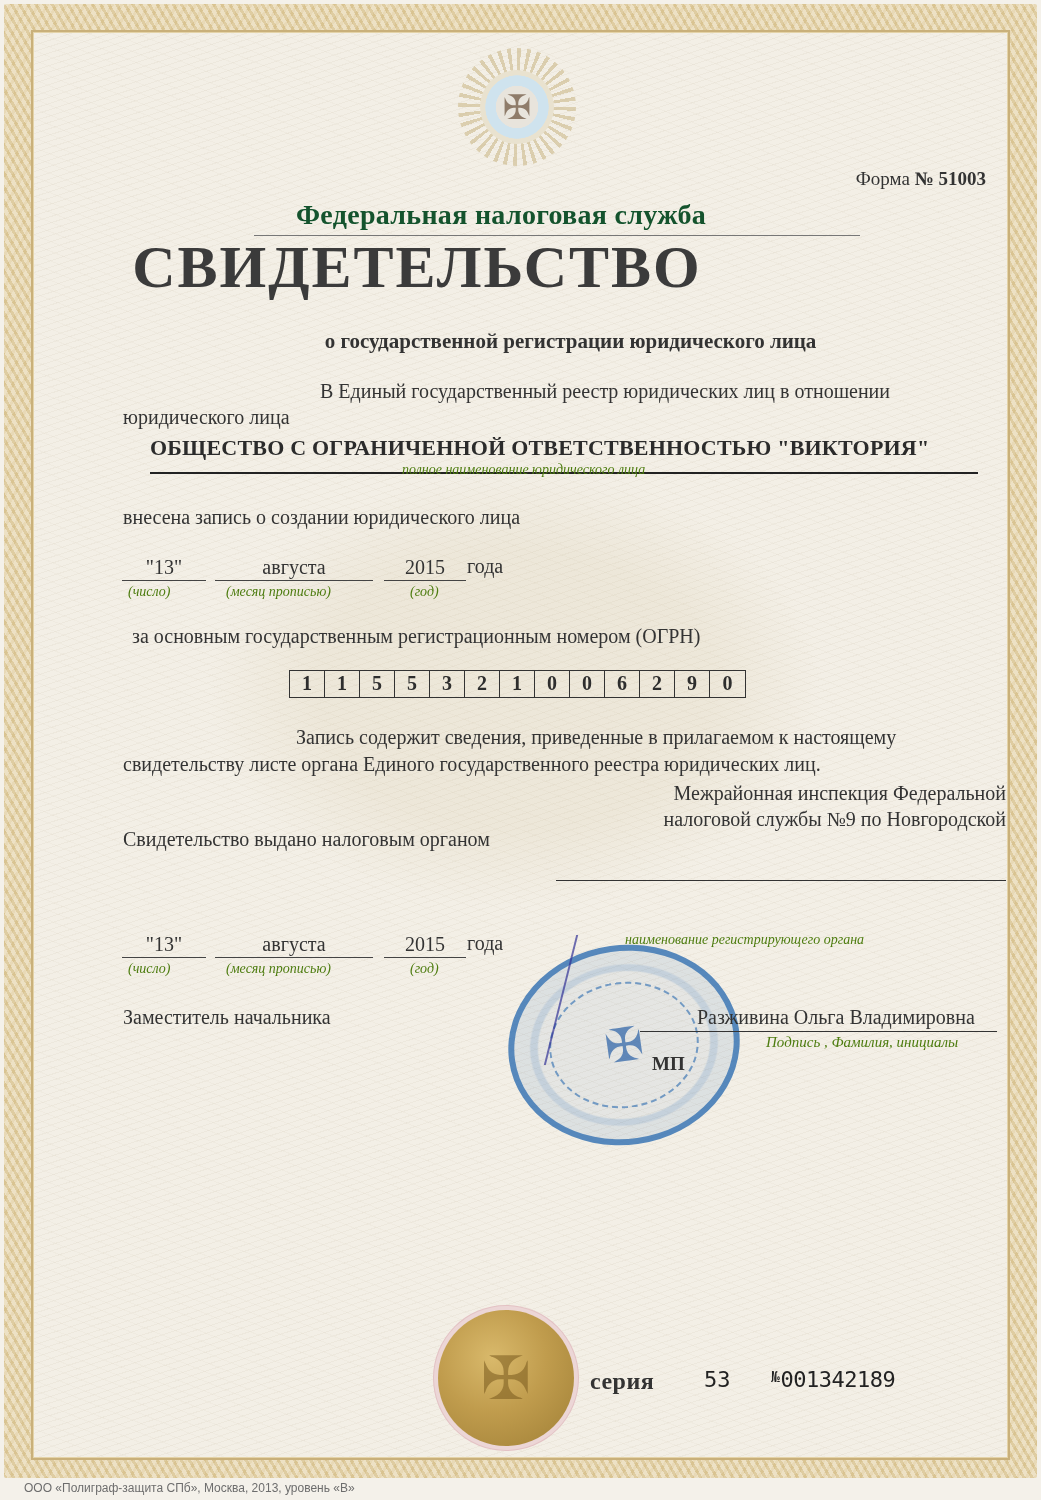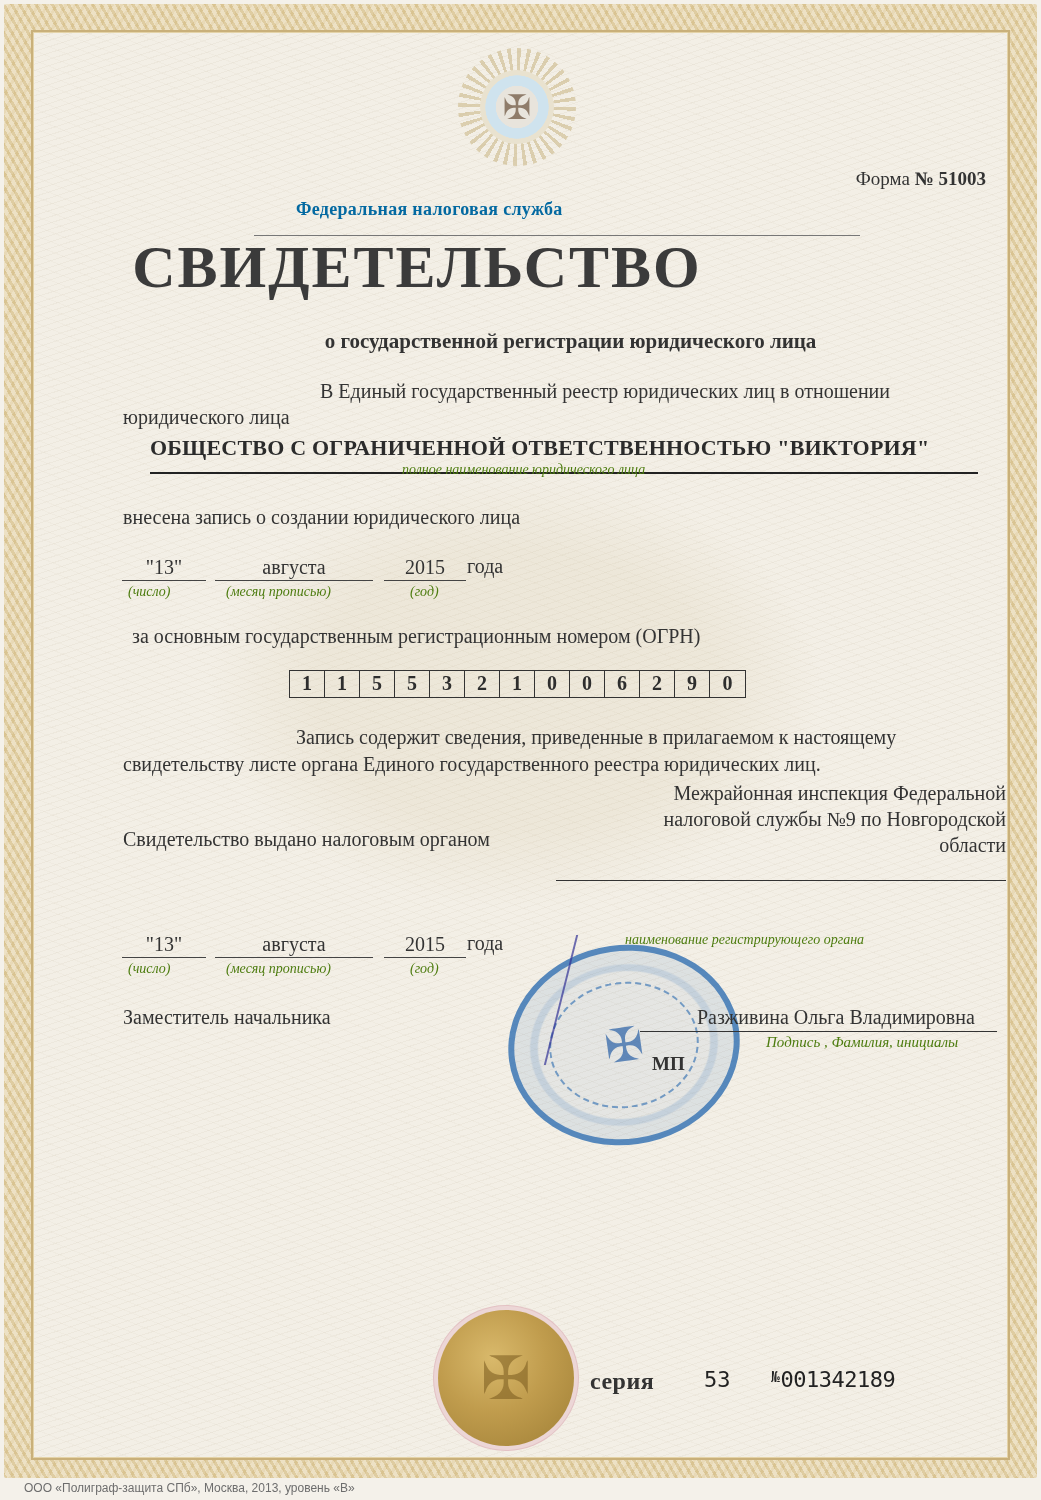--- a/index.html
+++ b/index.html
@@ -36,21 +36,21 @@
     }
     .hologram-inner {
       width: 74px; height: 74px; border-radius: 50%;
       background: radial-gradient(circle, #e8e4dc 0 40%, #cfe3ee 41% 60%, #e9e2cf 61%);
       display: flex; align-items: center; justify-content: center;
       font-size: 34px; color: #8f7c6a;
     }
     .forma { right: 55px; top: 168px; font-size: 19px; color: #333; }
     .forma b { font-weight: bold; }
     .fns-title {
-      left: 296px; top: 199px; font-size: 18px; font-weight: bold; color: #0369a1; letter-spacing: 0.3px;
+      left: 296px; top: 199px; font-size: 28px; font-weight: bold; color: #14532d; letter-spacing: 0.3px;
     }
     .fns-rule {
       left: 254px; top: 235px; width: 606px; height: 1px; background: #777;
     }
     .big-title {
       left: 0; width: 834px; top: 233px; text-align: center;
       font-size: 60px; font-weight: bold; color: #3b3b3b; letter-spacing: 2px;
     }
     .subtitle {
       left: 0; width: 1041px; top: 329px; text-align: center; padding-left: 100px;
@@ -170,21 +170,20 @@
   <div class="ogrn-cell">0</div>
 </div>
 
 <div class="abs txt" style="left:296px; top:726px;">Запись содержит сведения, приведенные в прилагаемом к настоящему</div>
 <div class="abs txt" style="left:123px; top:753px;">свидетельству листе органа Единого государственного реестра юридических лиц.</div>
 
 <div class="abs txt" style="left:123px; top:828px;">Свидетельство выдано налоговым органом</div>
 <div class="abs authority">
   <div>Межрайонная инспекция Федеральной</div>
   <div>налоговой службы №9 по Новгородской</div>
-  <div>области</div>
 </div>
 <div class="abs authority-rule"></div>
 <div class="abs ital" style="left:625px; top:886px;margin-top:46px;">наименование регистрирующего органа</div>
 
 <div class="abs field" style="left:122px; top:932px; width:84px;">"13"</div>
 <div class="abs field" style="left:215px; top:932px; width:158px;">августа</div>
 <div class="abs field" style="left:384px; top:932px; width:82px;">2015</div>
 <div class="abs txt" style="left:467px; top:932px;">года</div>
 <div class="abs ital" style="left:128px; top:961px;">(число)</div>
 <div class="abs ital" style="left:226px; top:961px;">(месяц прописью)</div>

